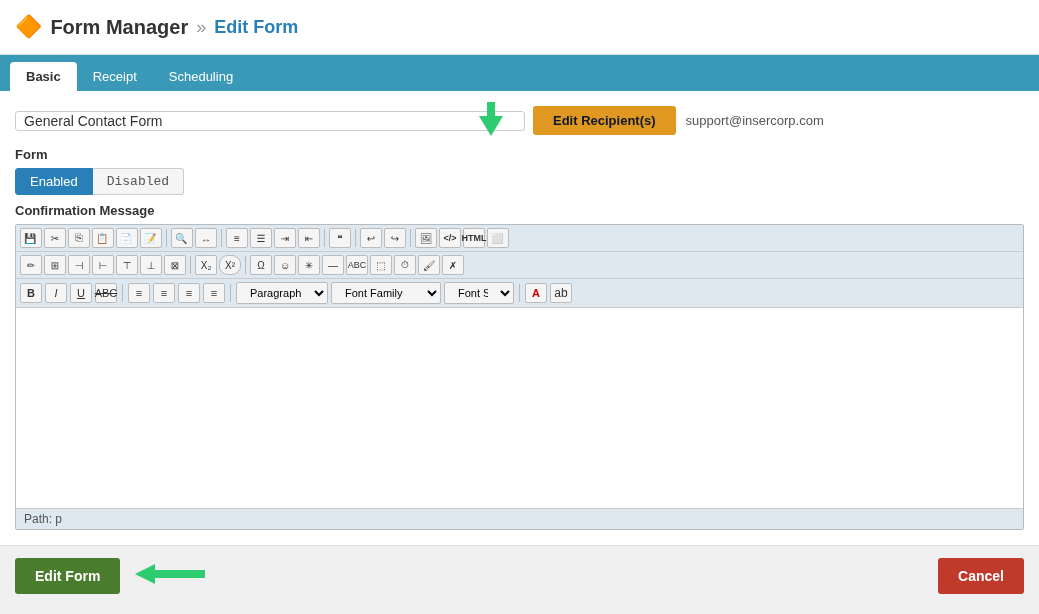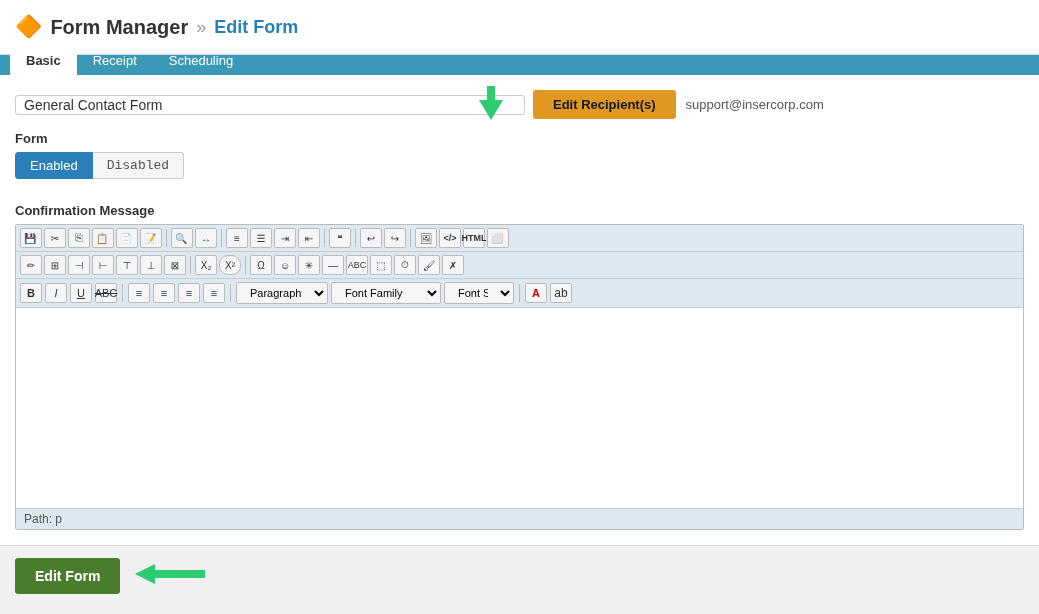--- a/index.html
+++ b/index.html
@@ -34,21 +34,21 @@
       color: #2980b9;
       font-weight: bold;
     }
 
     
     .tabs-bar {
       background: #3a99b7;
       display: flex;
       align-items: flex-end;
       padding: 0 10px;
-      height: 20px;
+      height: 36px;
     }
     .tab {
       padding: 7px 16px;
       font-size: 13px;
       cursor: pointer;
       border-radius: 4px 4px 0 0;
       color: #fff;
       background: transparent;
       border: none;
       outline: none;
@@ -104,21 +104,21 @@
     .form-label {
       font-size: 13px;
       font-weight: bold;
       color: #333;
       margin-bottom: 6px;
     }
 
     
     .toggle-row {
       display: flex;
-      margin-bottom: 24px;
+      margin-bottom: 8px;
     }
     .toggle-btn {
       padding: 5px 14px;
       font-size: 13px;
       cursor: pointer;
       border: 1px solid #ccc;
       outline: none;
     }
     .toggle-btn.enabled {
       background: #2980b9;
@@ -405,13 +405,14 @@
 <div class="footer">
   <div class="footer-left">
     <button class="edit-form-btn">Edit Form</button>
 
     <div>
       <svg width="70" height="30" viewBox="0 0 70 30">
         <polygon points="0,15 20,5 20,11 70,11 70,19 20,19 20,25" fill="#2ecc71"></polygon>
       </svg>
     </div>
   </div>
+  <button class="cancel-btn">Cancel</button>
 </div>
 
 </body></html>

